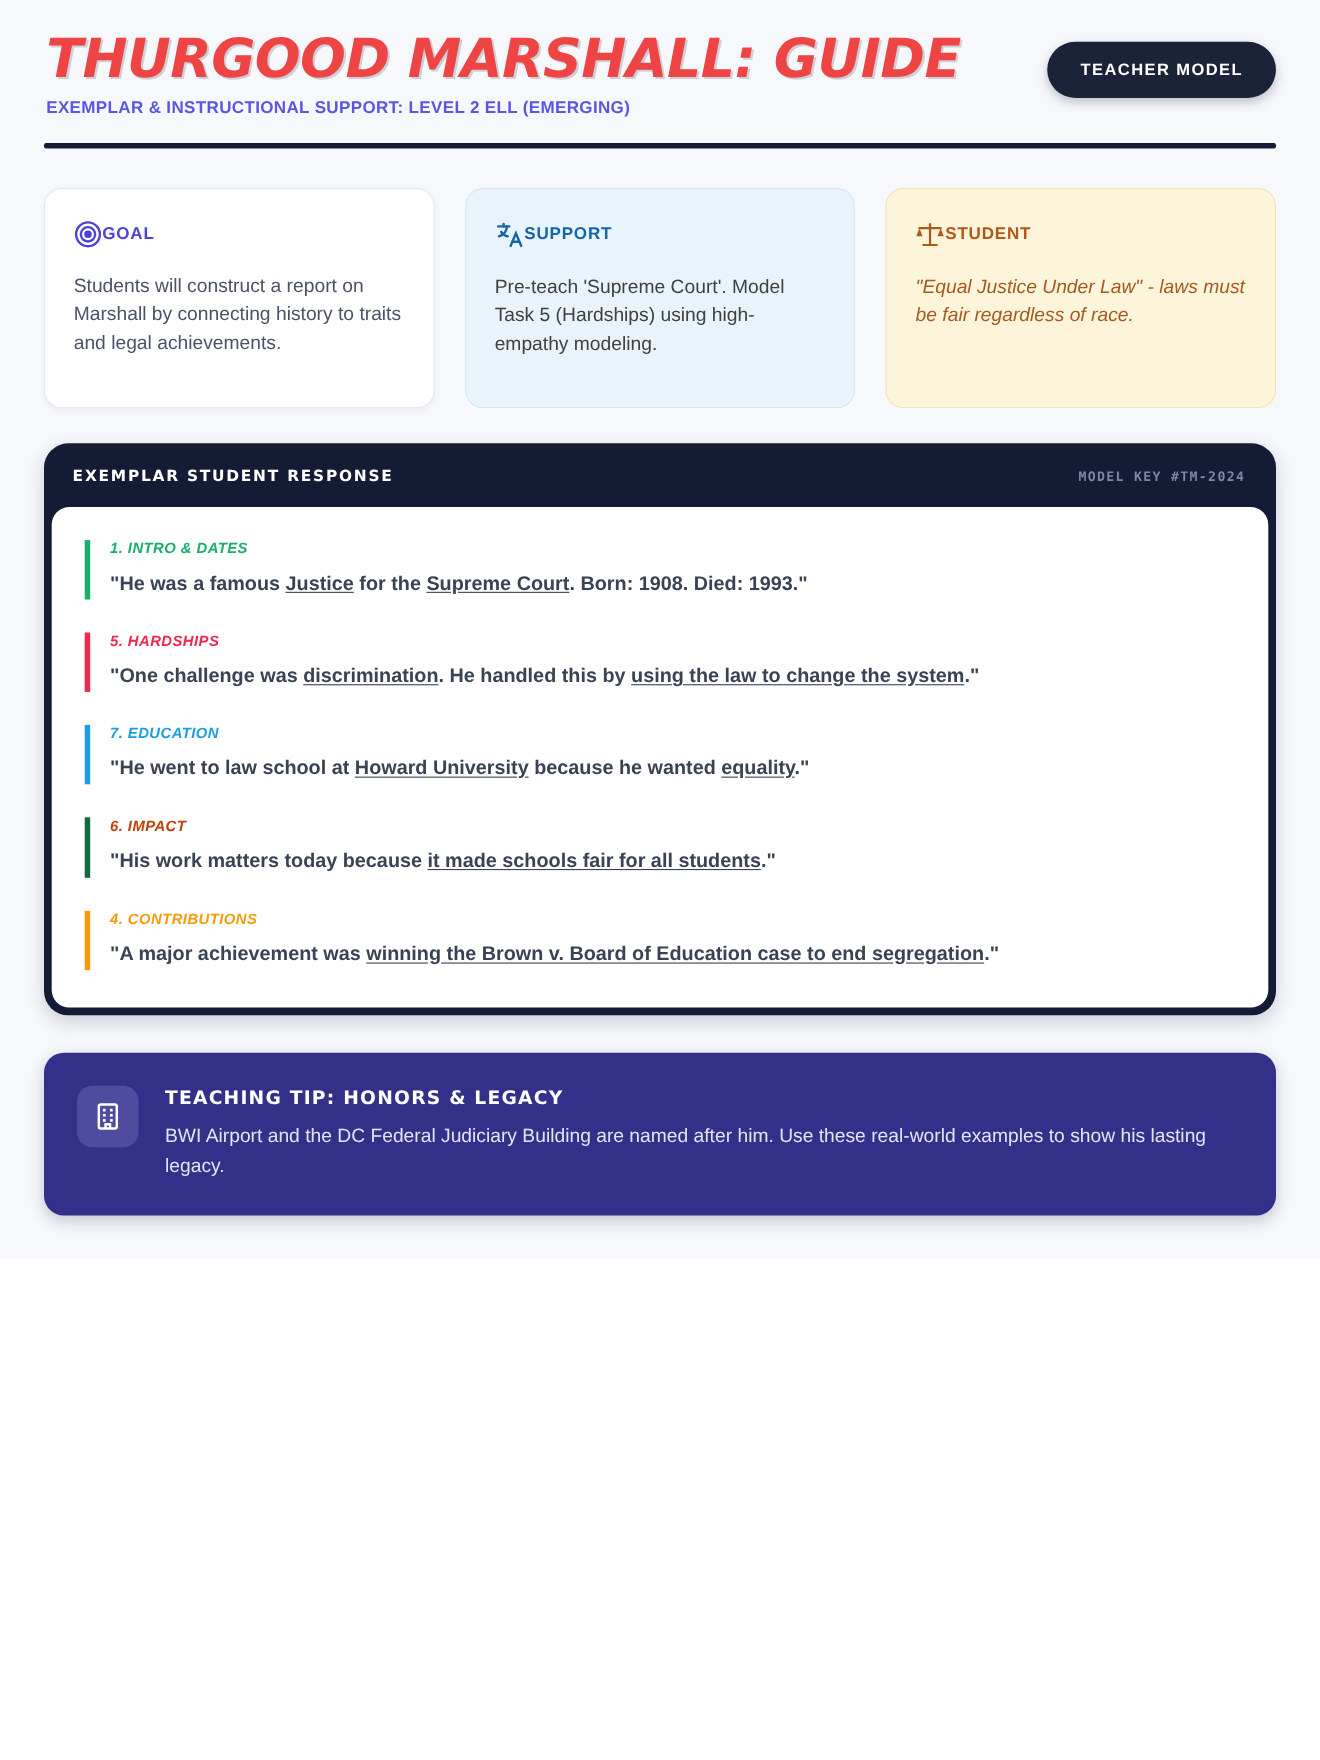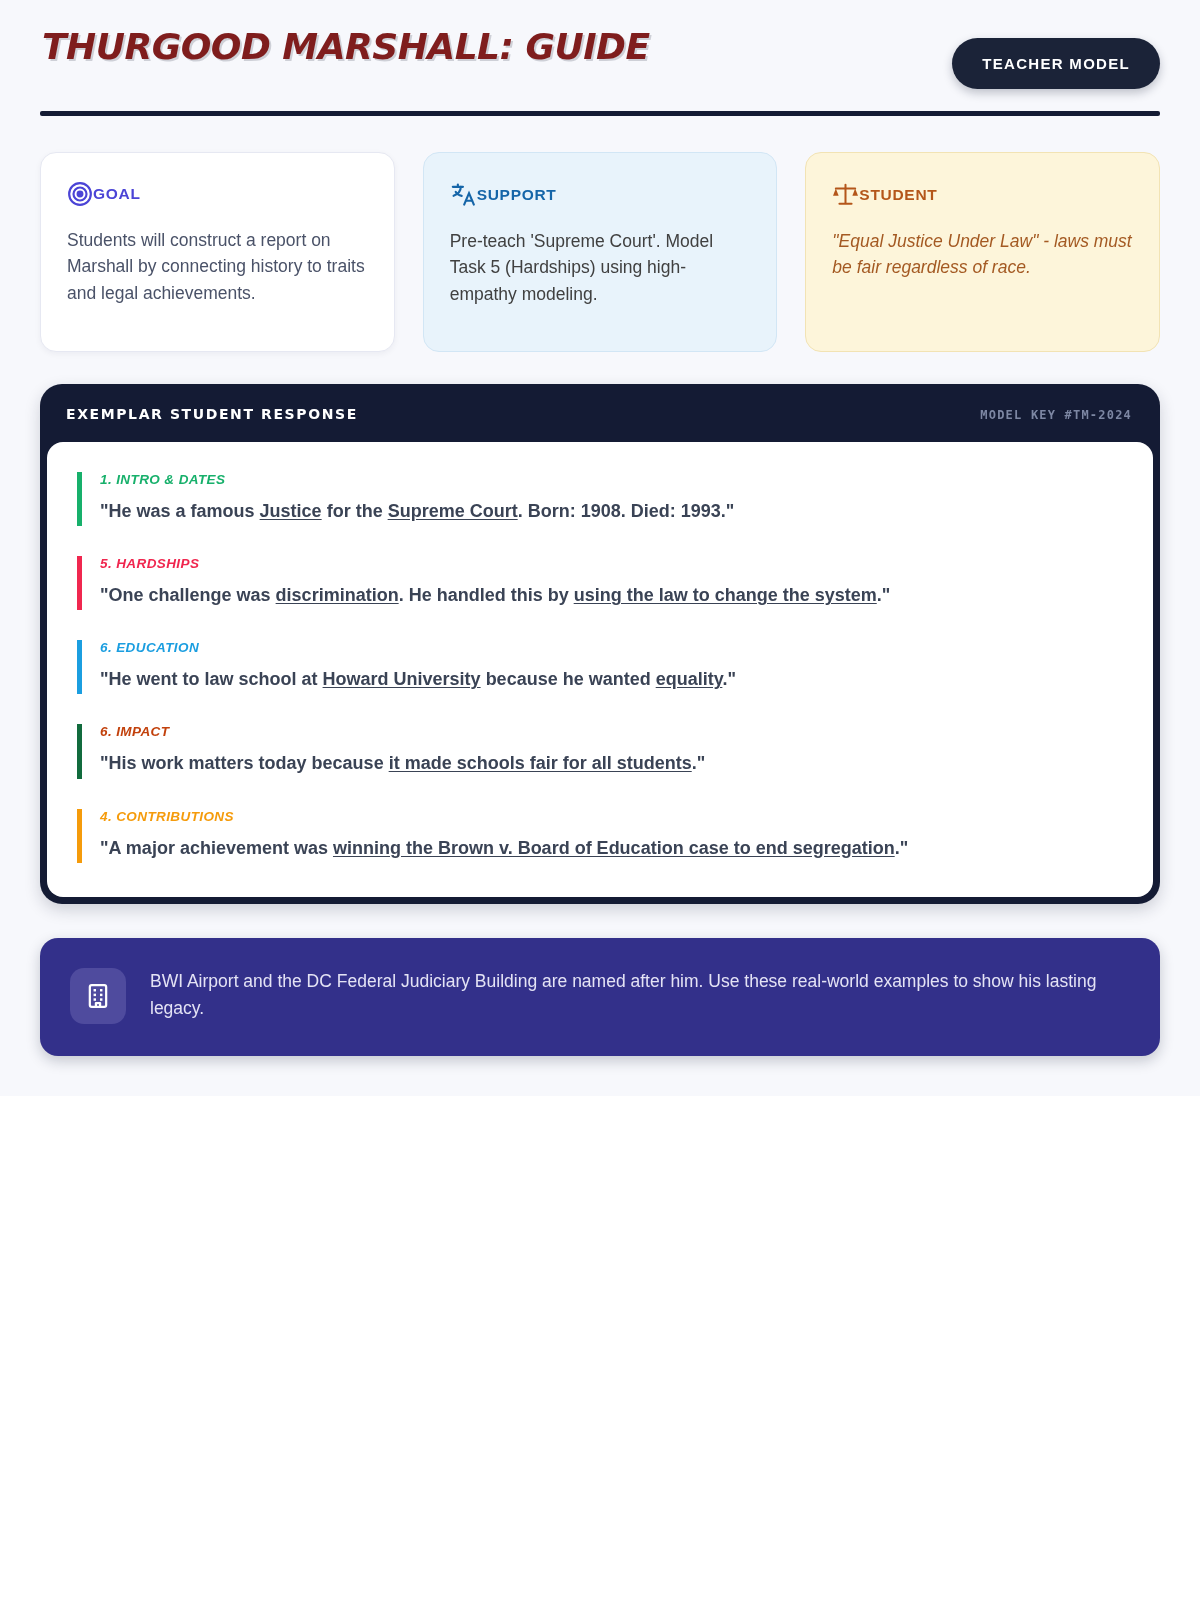--- a/index.html
+++ b/index.html
@@ -21,25 +21,25 @@
   .header {
     padding-top: 28px;
     display: flex;
     align-items: flex-start;
     justify-content: space-between;
   }
   .header-left { padding-left: 2px; }
 
   .page-title {
     font-family: "DejaVu Sans", sans-serif;
-    font-size: 36px;
+    font-size: 49px;
     font-weight: 700;
     font-style: italic;
     letter-spacing: -0.5px;
-    color: #7f1d1d;
+    color: #ef4444;
     line-height: 1.06;
     text-shadow: 2px 2px 0 rgba(20,27,52,0.18);
   }
   .page-subtitle {
     margin-top: 10px;
     font-size: 15.5px;
     font-weight: 700;
     letter-spacing: 0.3px;
     color: #5b55e0;
   }
@@ -203,20 +203,21 @@
   }
 </style>
 </head>
 <body>
 
 <div class="page">
 
   <div class="header">
     <div class="header-left">
       <div class="page-title">THURGOOD MARSHALL: GUIDE</div>
+      <div class="page-subtitle">EXEMPLAR &amp; INSTRUCTIONAL SUPPORT: LEVEL 2 ELL (EMERGING)</div>
     </div>
     <div class="badge-teacher">TEACHER MODEL</div>
   </div>
   <div class="header-rule"></div>
 
   <div class="info-row">
 
     <div class="info-card goal">
       <div class="info-head">
         <span class="info-icon">
@@ -275,21 +276,21 @@
       <div class="resp-grid" id="resp-grid">
           <div class="resp-item" style="border-left-color: rgb(23, 176, 107);">
             <div class="resp-tag" style="color: rgb(23, 176, 107);">1. INTRO &amp; DATES</div>
             <div class="resp-text">"He was a famous <u>Justice</u> for the <u>Supreme Court</u>. Born: 1908. Died: 1993."</div>
           </div>
           <div class="resp-item" style="border-left-color: rgb(240, 39, 79);">
             <div class="resp-tag" style="color: rgb(240, 39, 79);">5. HARDSHIPS</div>
             <div class="resp-text">"One challenge was <u>discrimination</u>. He handled this by <u>using the law to change the system</u>."</div>
           </div>
           <div class="resp-item" style="border-left-color: rgb(27, 158, 224);">
-            <div class="resp-tag" style="color: rgb(27, 158, 224);">6. EDUCATION</div>
+            <div class="resp-tag" style="color: rgb(27, 158, 224);">7. EDUCATION</div>
             <div class="resp-text">"He went to law school at <u>Howard University</u> because he wanted <u>equality</u>."</div>
           </div>
           <div class="resp-item" style="border-left-color: rgb(17, 107, 61);">
             <div class="resp-tag" style="color: #c2410c;">6. IMPACT</div>
             <div class="resp-text">"His work matters today because <u>it made schools fair for all students</u>."</div>
           </div>
           <div class="resp-item full" style="border-left-color: rgb(245, 155, 11);">
             <div class="resp-tag" style="color: rgb(245, 155, 11);">4. CONTRIBUTIONS</div>
             <div class="resp-text">"A major achievement was <u>winning the Brown v. Board of Education case to end segregation</u>."</div>
           </div>
@@ -304,17 +305,18 @@
         <rect x="8.2" y="6" width="2.1" height="2.1" fill="#ffffff" stroke="none"></rect>
         <rect x="13.7" y="6" width="2.1" height="2.1" fill="#ffffff" stroke="none"></rect>
         <rect x="8.2" y="10" width="2.1" height="2.1" fill="#ffffff" stroke="none"></rect>
         <rect x="13.7" y="10" width="2.1" height="2.1" fill="#ffffff" stroke="none"></rect>
         <rect x="8.2" y="14" width="2.1" height="2.1" fill="#ffffff" stroke="none"></rect>
         <rect x="13.7" y="14" width="2.1" height="2.1" fill="#ffffff" stroke="none"></rect>
         <path d="M10.2 21.4v-3.3h3.6v3.3"></path>
       </svg>
     </div>
     <div>
+      <div class="tip-title">TEACHING TIP: HONORS &amp; LEGACY</div>
       <div class="tip-body">BWI Airport and the DC Federal Judiciary Building are named after him. Use these real-world examples to show his lasting legacy.</div>
     </div>
   </div>
 
 </div>
 
 </body></html>

